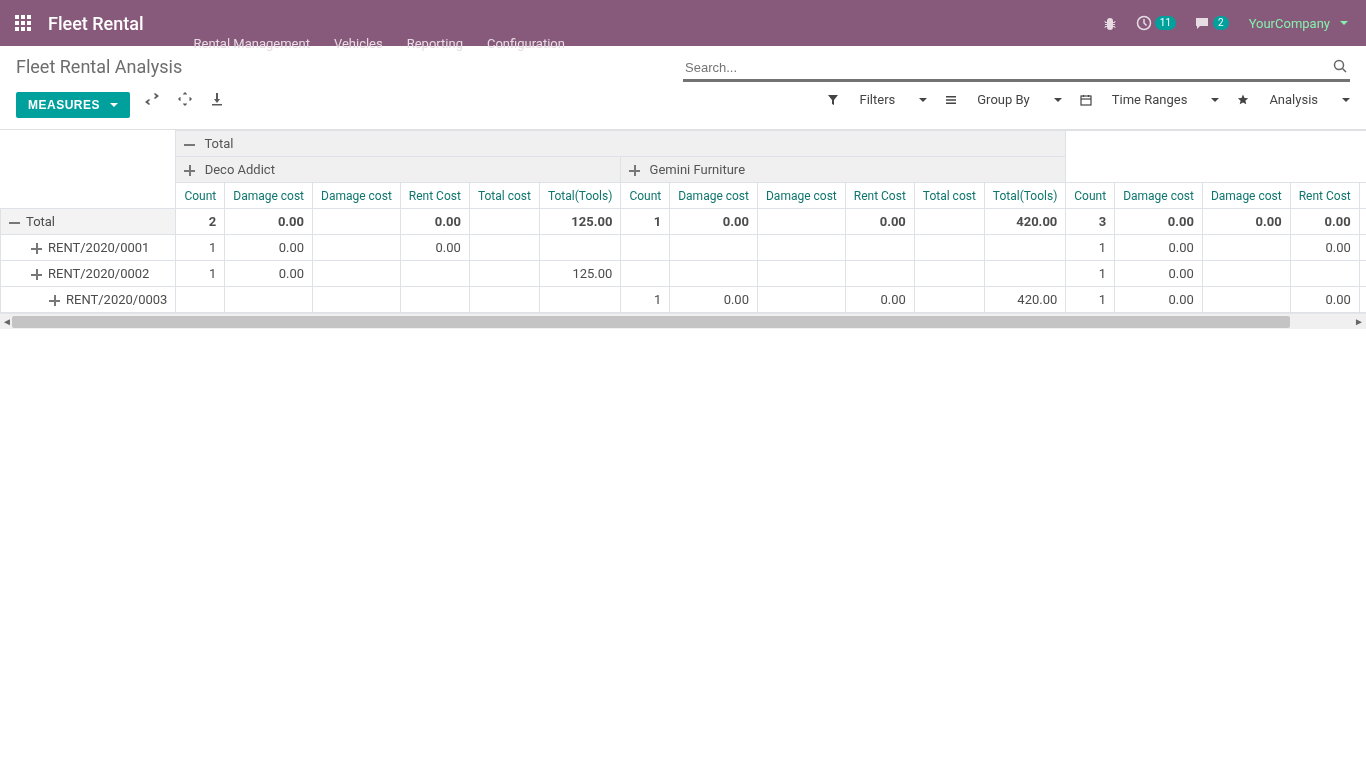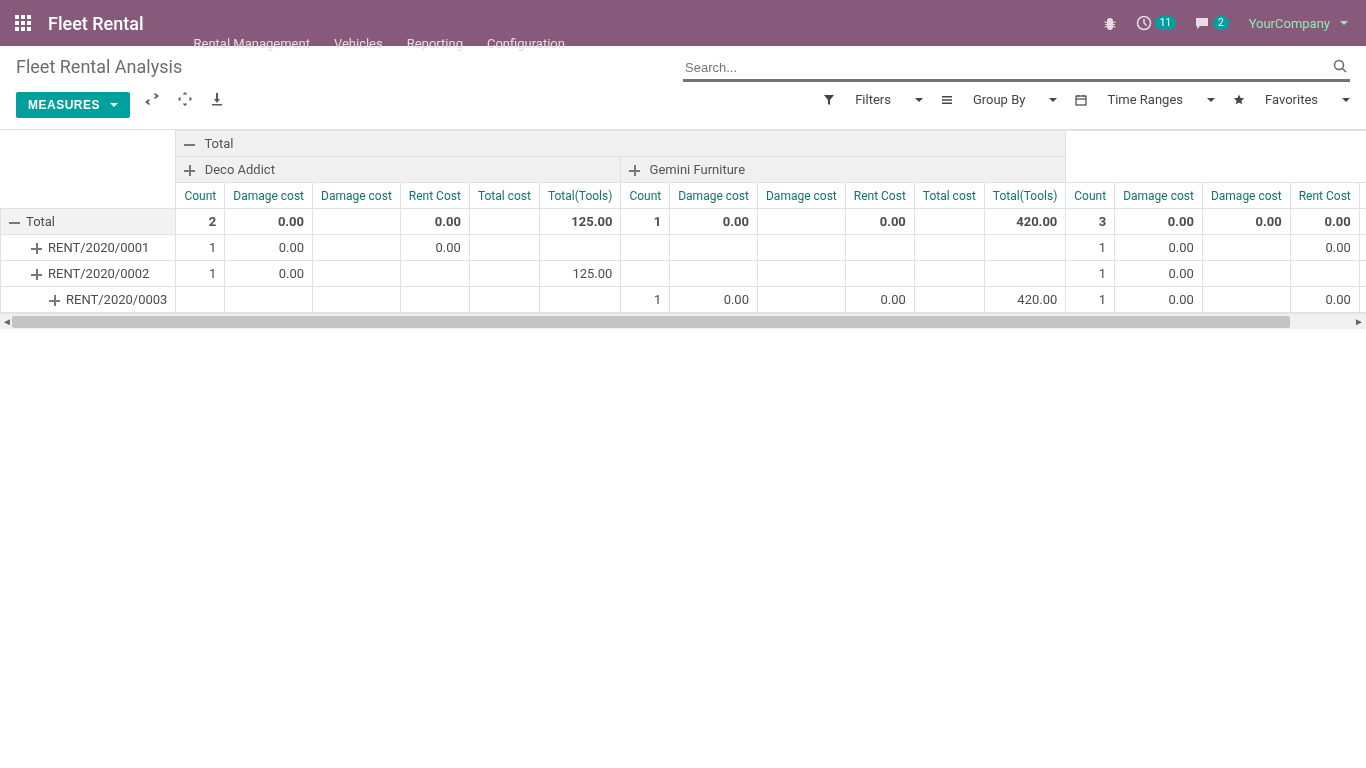--- a/index.html
+++ b/index.html
@@ -168,21 +168,21 @@
             <line x1="3.5" y1="1" x2="3.5" y2="3" stroke="#444" stroke-width="1.2"></line>
             <line x1="8.5" y1="1" x2="8.5" y2="3" stroke="#444" stroke-width="1.2"></line>
           </svg>
         <span>Time Ranges</span>
         <span class="caret-down"></span>
       </span>
       <span class="search-opt">
         <svg width="12" height="12" viewBox="0 0 12 12">
             <path d="M6 .5l1.5 3.4 3.7.3-2.8 2.5.9 3.6L6 8.4 2.7 10.3l.9-3.6L.8 4.2l3.7-.3z" fill="#444"></path>
           </svg>
-        <span>Favorites</span>
+        <span>Analysis</span>
         <span class="caret-down"></span>
       </span>
     </div>
   </div>
 </div>
 
 <div class="pivot-wrap">
   <table class="pivot">
     <colgroup>
       <col style="width:158px">

